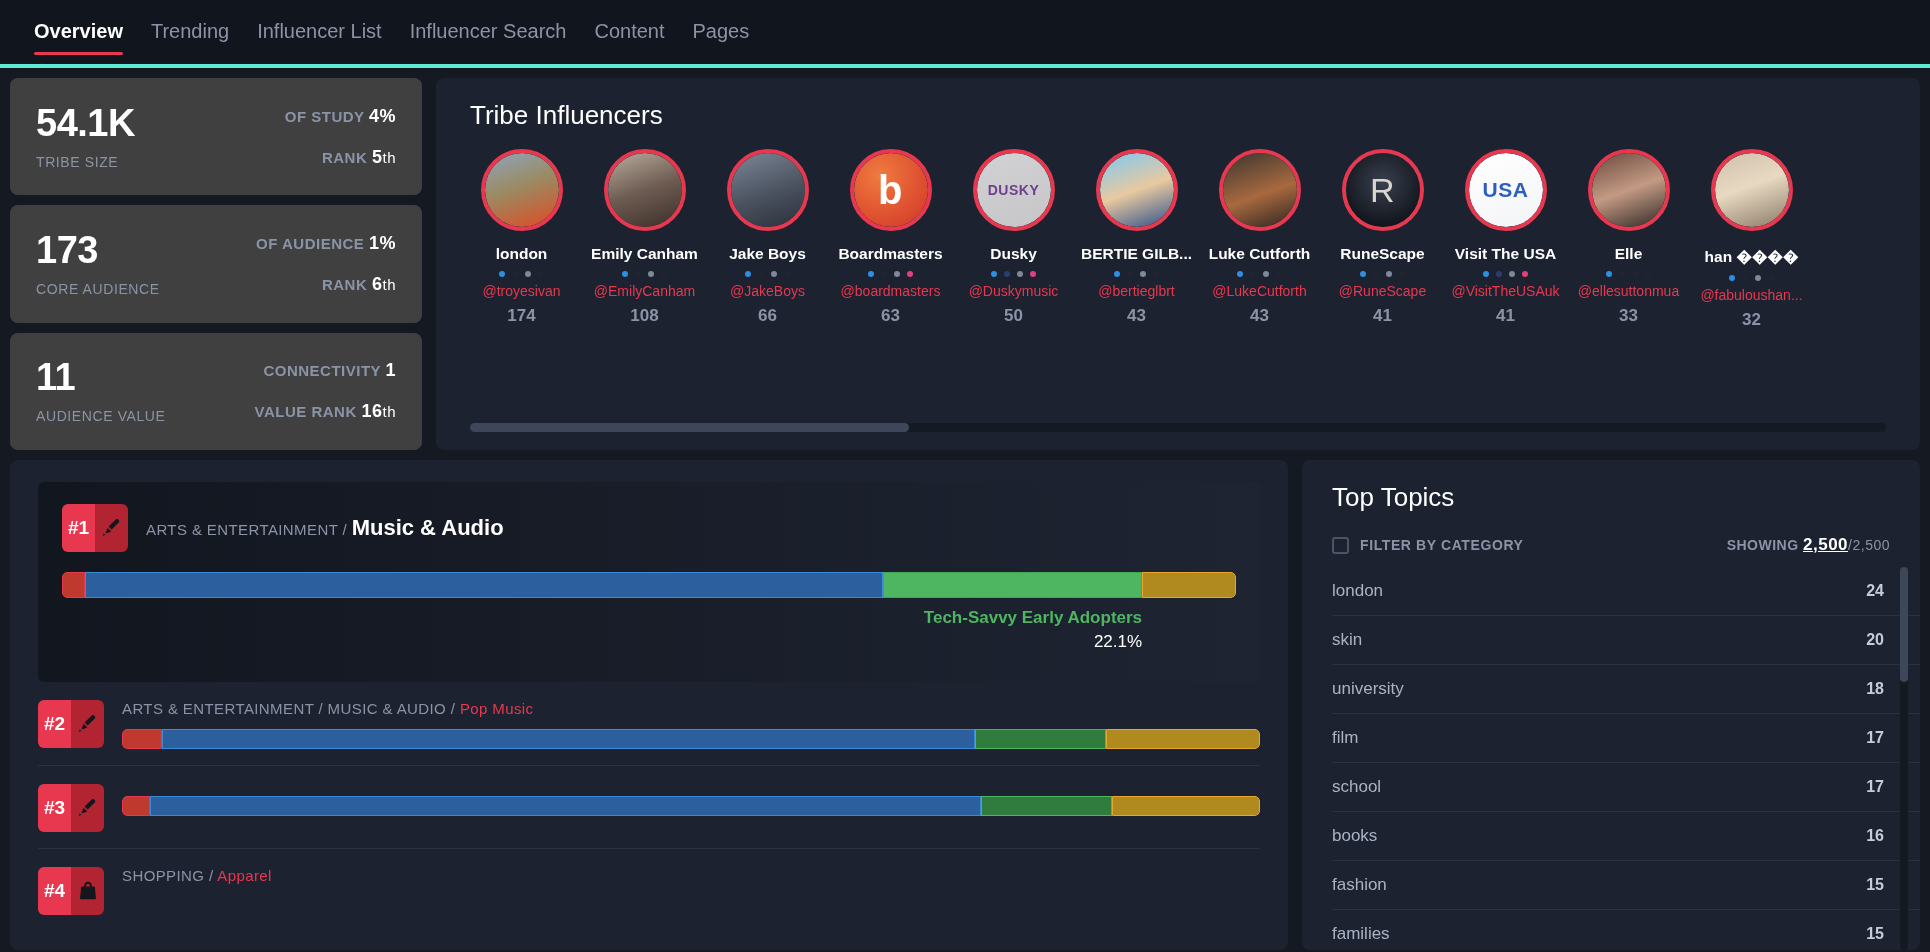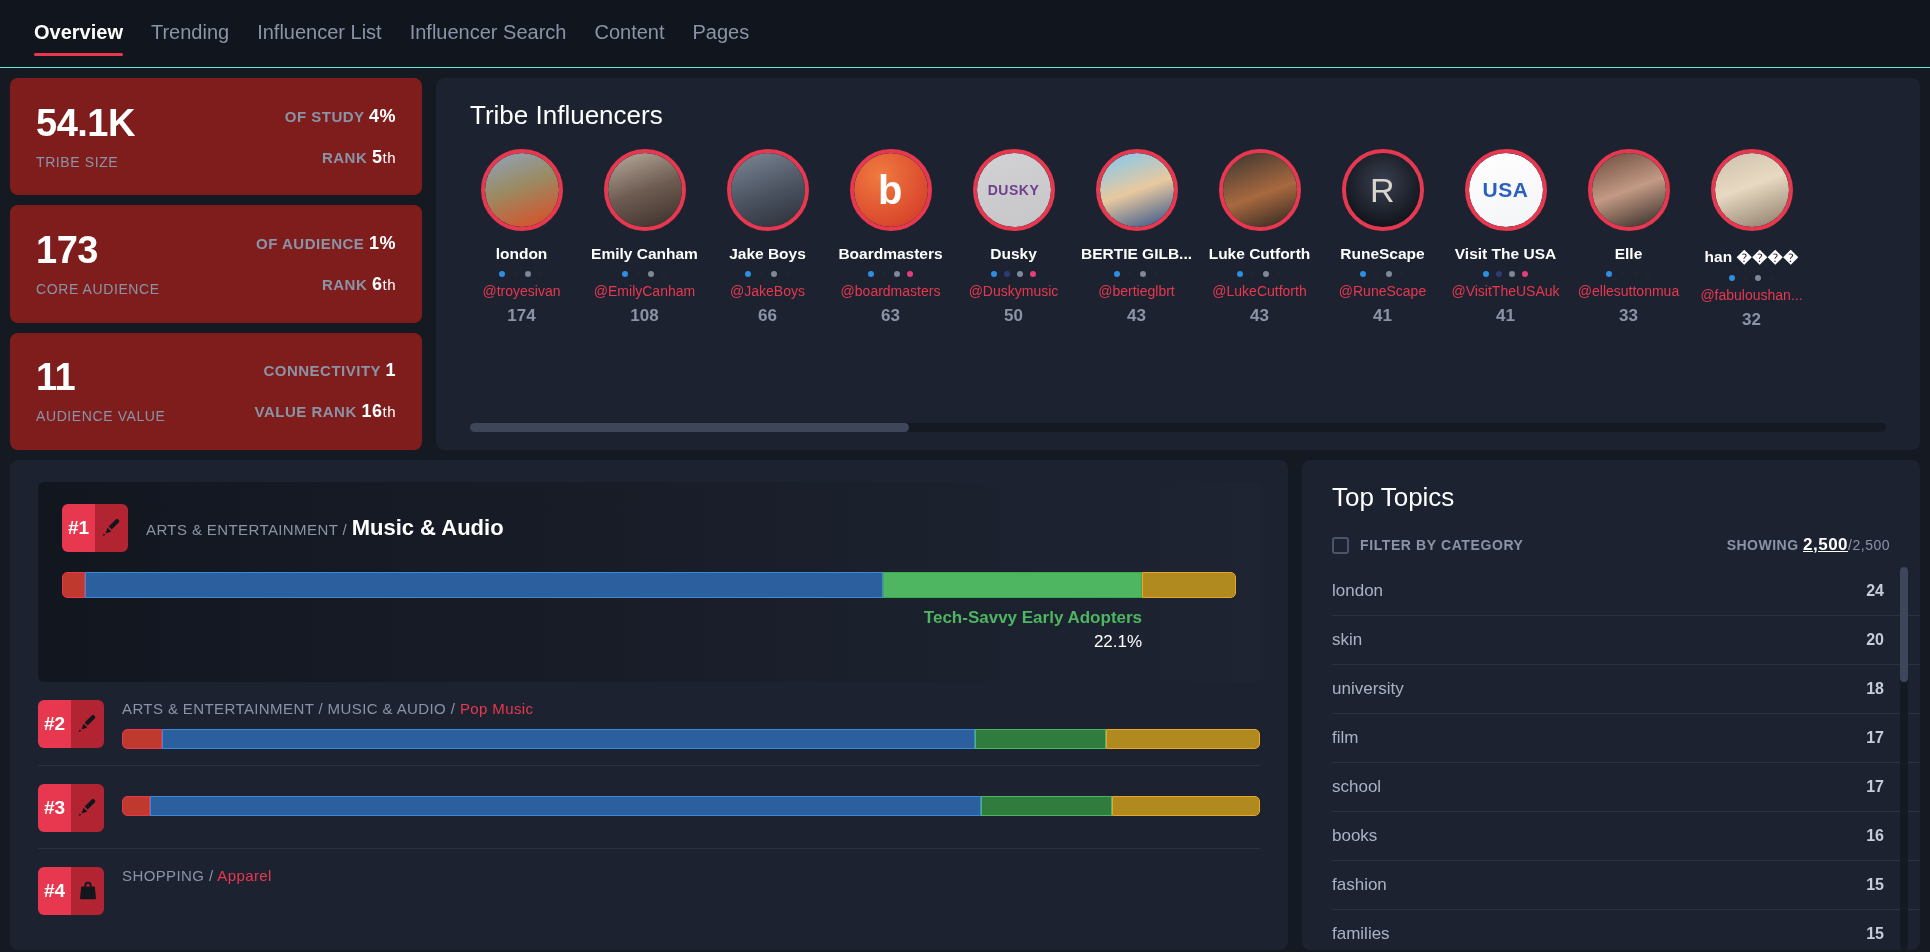--- a/index.html
+++ b/index.html
@@ -9,40 +9,40 @@
     font-family: "Liberation Sans", sans-serif;
     overflow: hidden;
     -webkit-font-smoothing: antialiased;
   }
 
   
   .tabbar {
     height: 68px; background: #11151d;
     display: flex; align-items: center;
     padding: 0 20px; gap: 0;
-    border-bottom: 1px solid #5eead4;
+    border-bottom: 4px solid #5eead4;
   }
   .tab {
     position: relative; font-size: 20px; color: #8b94a6;
     padding: 20px 14px 22px 14px; cursor: pointer; white-space: nowrap;
   }
   .tab.active { color: #ffffff; font-weight: bold; }
   .tab.active::after {
     content: ""; position: absolute; left: 14px; right: 14px; bottom: 10px;
     height: 3px; background: #e8384f; border-radius: 2px;
   }
 
   
   .page { padding: 10px; display: flex; flex-direction: column; gap: 10px; }
   .row-top { display: flex; gap: 14px; height: 372px; }
 
   
   .stats { width: 412px; display: flex; flex-direction: column; gap: 10px; }
   .statcard {
-    flex: 1; background: #7f1d1d; border-radius: 8px;
+    flex: 1; background: #404040; border-radius: 8px;
     padding: 20px 26px; display: flex; align-items: center;
     justify-content: space-between; overflow: hidden;
   }
   .stat-left .stat-value {
     font-size: 38px; font-weight: bold; color: #ffffff; line-height: 1.05;
     letter-spacing: -0.5px;
   }
   .stat-left .stat-label {
     font-size: 14px; color: #8b94a6; letter-spacing: 0.6px; margin-top: 10px;
   }

